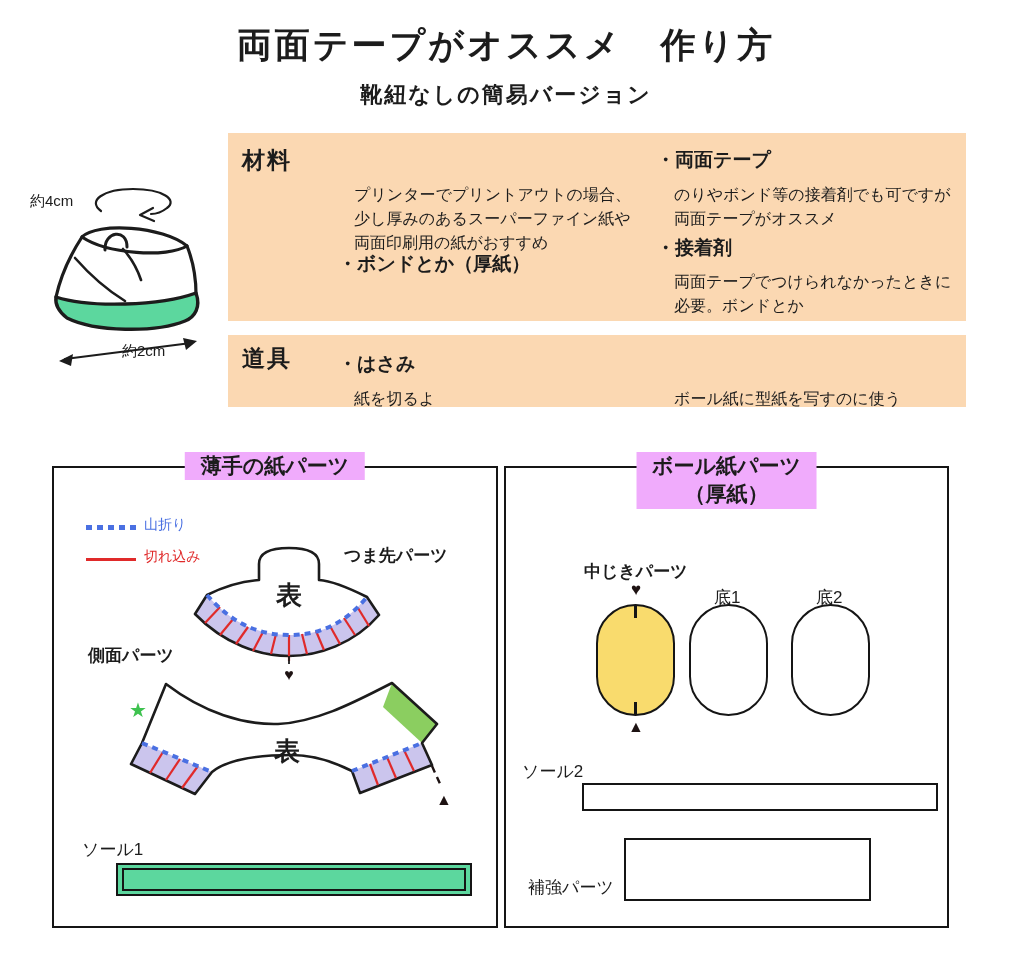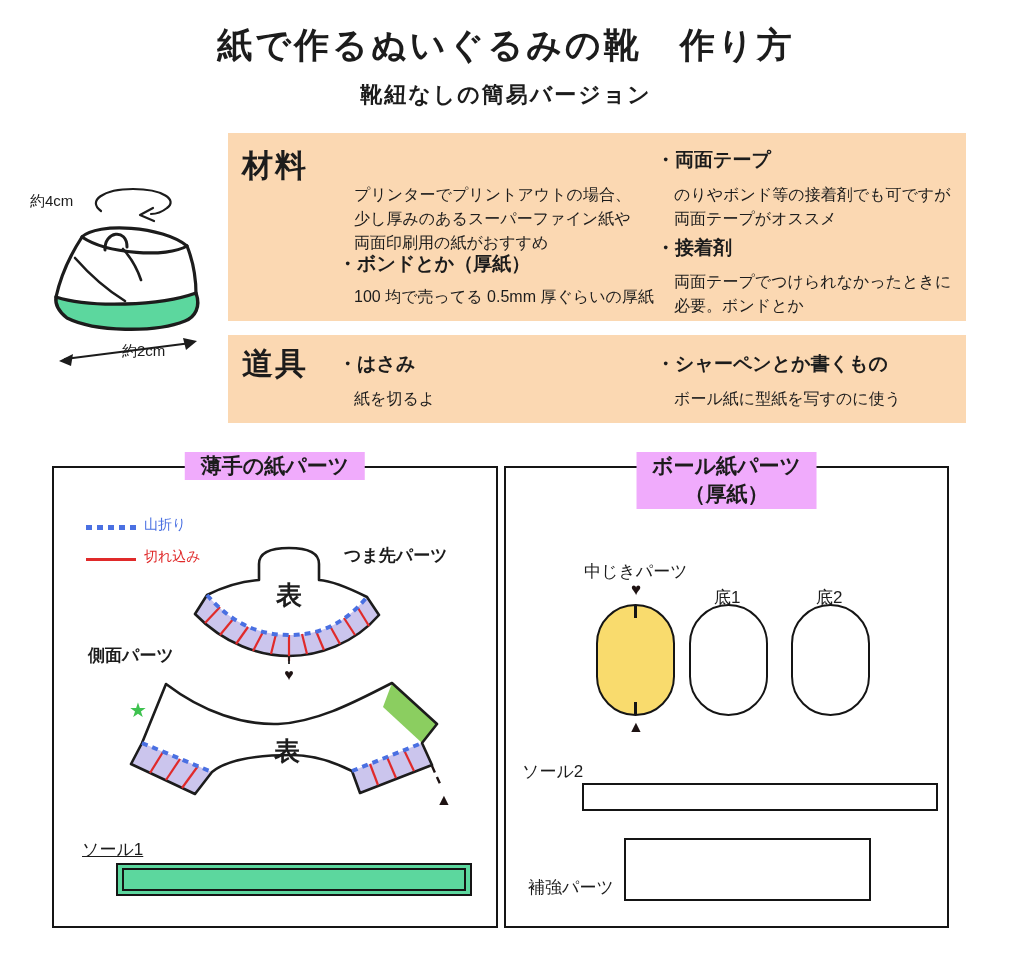--- a/index.html
+++ b/index.html
@@ -3,40 +3,40 @@
 <meta charset="utf-8">
 <style>
   html,body{margin:0;padding:0;background:#fff;}
   .page{position:relative;width:1012px;height:962px;background:#fff;overflow:hidden;
         font-family:"Liberation Sans","DejaVu Sans",sans-serif;color:#1c1c1c;}
   .abs{position:absolute;}
   .title{top:22px;left:0;width:100%;text-align:center;font-size:35px;font-weight:bold;letter-spacing:3px;}
   .subtitle{top:80px;left:0;width:100%;text-align:center;font-size:22px;font-weight:bold;letter-spacing:2px;}
   .dim-label{font-size:15px;}
   .obox{background:#FBD8B2;}
-  .obox-header{position:absolute;font-size:31px;font-weight:bold;letter-spacing:2px;}
+  .obox-header{position:absolute;font-size:23px;font-weight:bold;letter-spacing:2px;}
   .item-label{position:absolute;font-size:19px;font-weight:bold;}
   .item-desc{position:absolute;font-size:16px;line-height:1.5;white-space:pre-line;}
   .panel{border:2.5px solid #151515;background:#fff;box-sizing:border-box;}
   .panel-title{position:absolute;left:50%;transform:translateX(-50%);top:-16px;background:#f0abfc;
                padding:0 16px;text-align:center;font-size:21px;font-weight:bold;white-space:nowrap;line-height:1.35;}
   .part-label{position:absolute;font-size:17px;font-weight:bold;white-space:nowrap;}
   .legend-text{position:absolute;font-size:14px;font-weight:normal;}
   .swatch{position:absolute;}
   .stadium{position:absolute;box-sizing:border-box;border:2.5px solid #151515;border-radius:40px;}
   .rect-part{position:absolute;box-sizing:border-box;border:2.5px solid #151515;background:#fff;}
   .tick{position:absolute;width:2.5px;height:12px;background:#151515;}
   .marker{position:absolute;width:24px;text-align:center;font-size:17px;color:#1d1212;}
 </style>
 </head>
 <body>
 
 <div class="page">
 
-  <div class="abs title">紙で作るぬいぐるみの靴　作り方</div>
+  <div class="abs title">両面テープがオススメ　作り方</div>
   <div class="abs subtitle">靴紐なしの簡易バージョン</div>
 
   <div class="abs dim-label" style="top:192px;left:30px;">約4cm</div>
   <div class="abs dim-label" style="top:342px;left:122px;">約2cm</div>
   <svg class="abs" style="top:175px;left:15px;" width="200" height="215" viewBox="0 0 200 215">
     <g fill="none" stroke="#1c1c1c" stroke-width="3" stroke-linecap="round" stroke-linejoin="round">
 
       <path d="M 86,36 C 72,26 88,14 118,14 C 148,14 163,25 152,33 C 147,37 142,39 136,39" stroke-width="2.2"></path>
       <path d="M 138,33 L 125,40 L 139,46" stroke-width="2.2"></path>
 
@@ -57,50 +57,48 @@
     <polygon points="44,186 58,179 56,191" fill="#1c1c1c"></polygon>
     <polygon points="182,166 168,163 171,175" fill="#1c1c1c"></polygon>
   </svg>
 
   <div class="abs obox" style="top:133px;left:228px;width:738px;height:188px;">
     <div class="obox-header" style="top:12px;left:14px;">材料</div>
     <div class="item-desc" style="top:50px;left:126px;">プリンターでプリントアウトの場合、
 少し厚みのあるスーパーファイン紙や
 両面印刷用の紙がおすすめ</div>
     <div class="item-label" style="top:118px;left:110px;">・ボンドとか（厚紙）</div>
-    <div class="item-desc" style="top:152px;left:126px;">100 均で売ってる 0.5mm 厚ぐらいの厚紙</div>
     <div class="item-label" style="top:14px;left:428px;">・両面テープ</div>
     <div class="item-desc" style="top:50px;left:446px;">のりやボンド等の接着剤でも可ですが
 両面テープがオススメ</div>
     <div class="item-label" style="top:102px;left:428px;">・接着剤</div>
     <div class="item-desc" style="top:137px;left:446px;">両面テープでつけられなかったときに
 必要。ボンドとか</div>
   </div>
 
-  <div class="abs obox" style="top:335px;left:228px;width:738px;height:88px;">
+  <div class="abs obox" style="top:335px;left:228px;width:738px;height:72px;">
     <div class="obox-header" style="top:8px;left:14px;">道具</div>
     <div class="item-label" style="top:16px;left:110px;">・はさみ</div>
     <div class="item-desc" style="top:52px;left:126px;">紙を切るよ</div>
-    <div class="item-label" style="top:16px;left:428px;">・シャーペンとか書くもの</div>
     <div class="item-desc" style="top:52px;left:446px;">ボール紙に型紙を写すのに使う</div>
   </div>
 
   <div class="abs panel" style="top:466px;left:52px;width:446px;height:462px;">
     <div class="panel-title">
       <div>薄手の紙パーツ</div>
     </div>
 
     <div class="swatch" style="top:57px;left:32px;width:50px;height:5px;background:repeating-linear-gradient(90deg,#4A70E2 0 6px,transparent 6px 11px);"></div>
     <div class="legend-text" style="top:48px;left:90px;color:#4A70E2;">山折り</div>
     <div class="swatch" style="top:90px;left:32px;width:50px;height:3px;background:#E02A2A;"></div>
     <div class="legend-text" style="top:80px;left:90px;color:#E02A2A;">切れ込み</div>
 
     <div class="part-label" style="top:76px;left:290px;">つま先パーツ</div>
     <div class="part-label" style="top:176px;left:34px;">側面パーツ</div>
-    <div class="part-label" style="top:370px;left:28px;font-weight:normal;text-decoration:underline;">ソール1</div>
+    <div class="part-label" style="top:370px;left:28px;font-weight:normal;">ソール1</div>
 
     <svg class="abs" style="top:72px;left:118px;" width="230" height="150" viewBox="0 0 230 150">
       <path d="M 35,55 C 62,86 90,95 117,95 C 144,95 170,87 195,57 L 207,75 C 182,104 146,116 117,116 C 88,116 52,104 23,74 Z" fill="#CBC5ED"></path>
       <path d="M 35,55 C 55,45 72,41 87,40 L 87,24 Q 87,8 117,8 Q 147,8 147,24 L 147,40 C 162,41 179,49 195,57 L 207,75 C 182,104 146,116 117,116 C 88,116 52,104 23,74 Z" fill="none" stroke="#1c1c1c" stroke-width="2.6" stroke-linejoin="round"></path>
       <g stroke="#E02A2A" stroke-width="2.2">
         <line x1="48" y1="67" x2="33" y2="83"></line>
           <line x1="62" y1="78" x2="48" y2="95"></line>
         <line x1="76" y1="87" x2="64" y2="104"></line>
           <line x1="91" y1="92" x2="81" y2="111"></line>
         <line x1="104" y1="94" x2="99" y2="114"></line>
@@ -142,21 +140,21 @@
       <div style="position:absolute;top:3px;left:4px;right:4px;bottom:3px;border:2px solid #151515;"></div>
     </div>
   </div>
 
   <div class="abs panel" style="top:466px;left:504px;width:445px;height:462px;">
     <div class="panel-title">
       <div>ボール紙パーツ</div>
       <div>（厚紙）</div>
     </div>
 
-    <div class="part-label" style="top:92px;left:78px;font-weight:normal;">中じきパーツ</div>
+    <div class="part-label" style="top:92px;left:78px;font-weight:bold;">中じきパーツ</div>
     <div class="marker" style="top:112px;left:118px;">♥</div>
     <div class="stadium" style="top:136px;left:90px;width:79px;height:112px;background:#F9DB6D;"></div>
     <div class="tick" style="top:138px;left:128px;"></div>
     <div class="tick" style="top:234px;left:128px;"></div>
     <div class="marker" style="top:250px;left:118px;font-size:16px;">▲</div>
 
     <div class="part-label" style="top:118px;left:208px;font-weight:normal;">底1</div>
     <div class="stadium" style="top:136px;left:183px;width:79px;height:112px;background:#fff;"></div>
     <div class="part-label" style="top:118px;left:310px;font-weight:normal;">底2</div>
     <div class="stadium" style="top:136px;left:285px;width:79px;height:112px;background:#fff;"></div>

